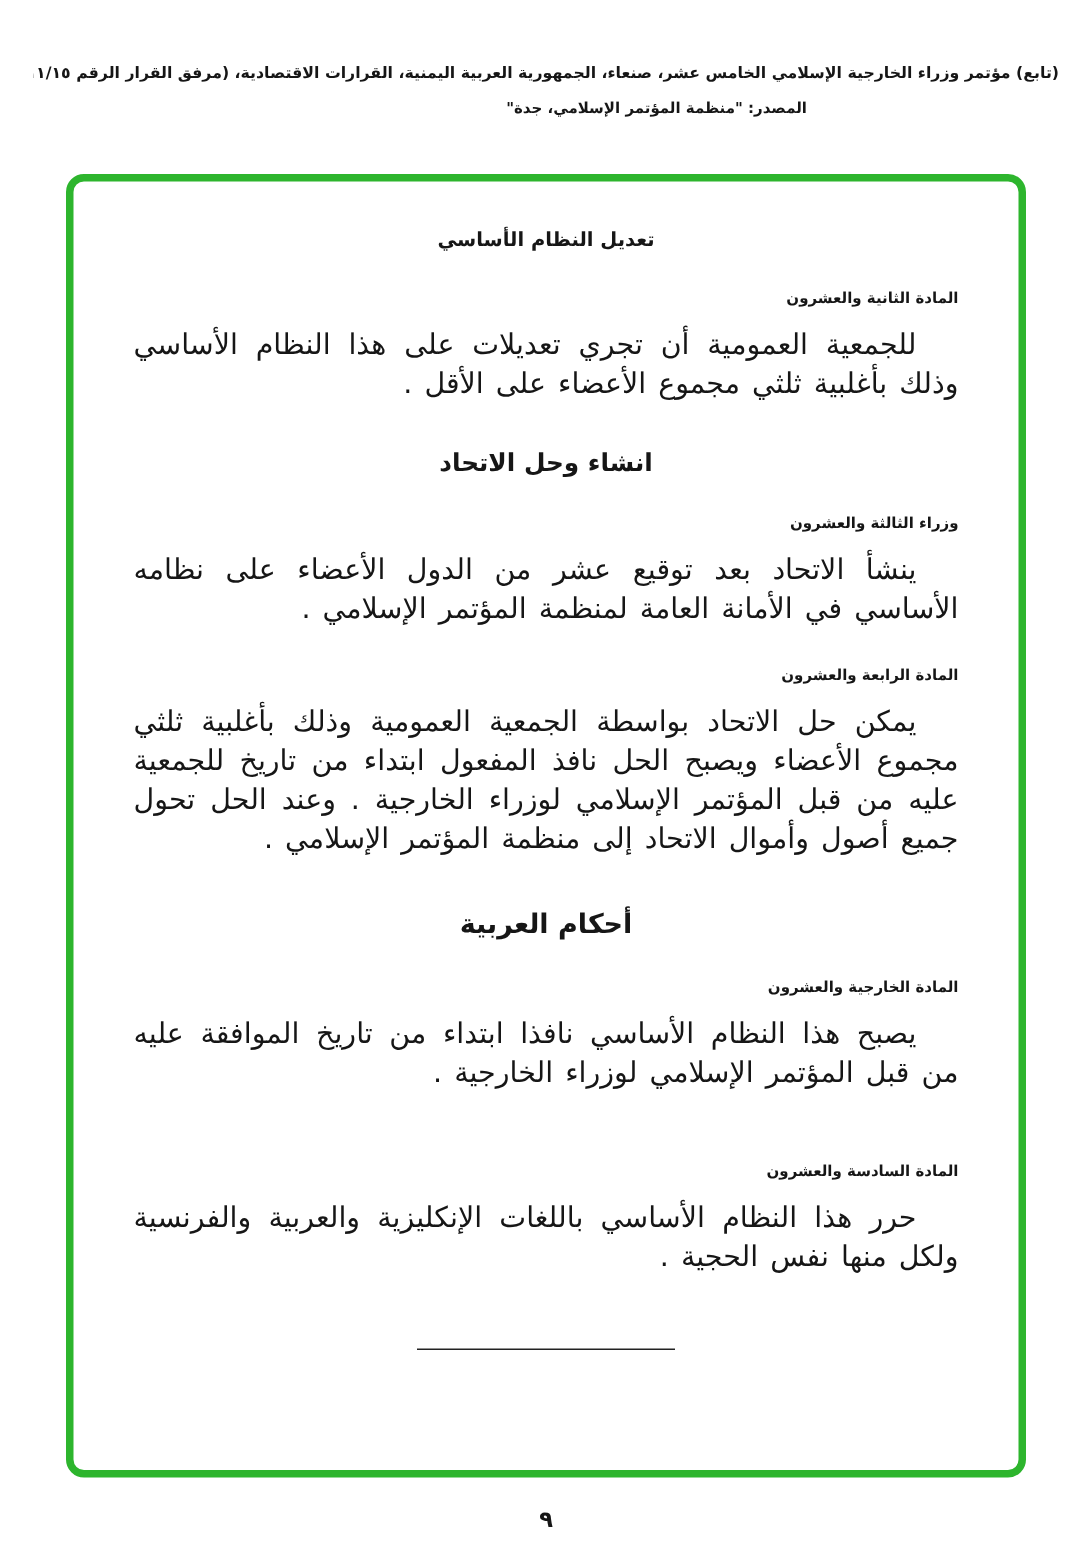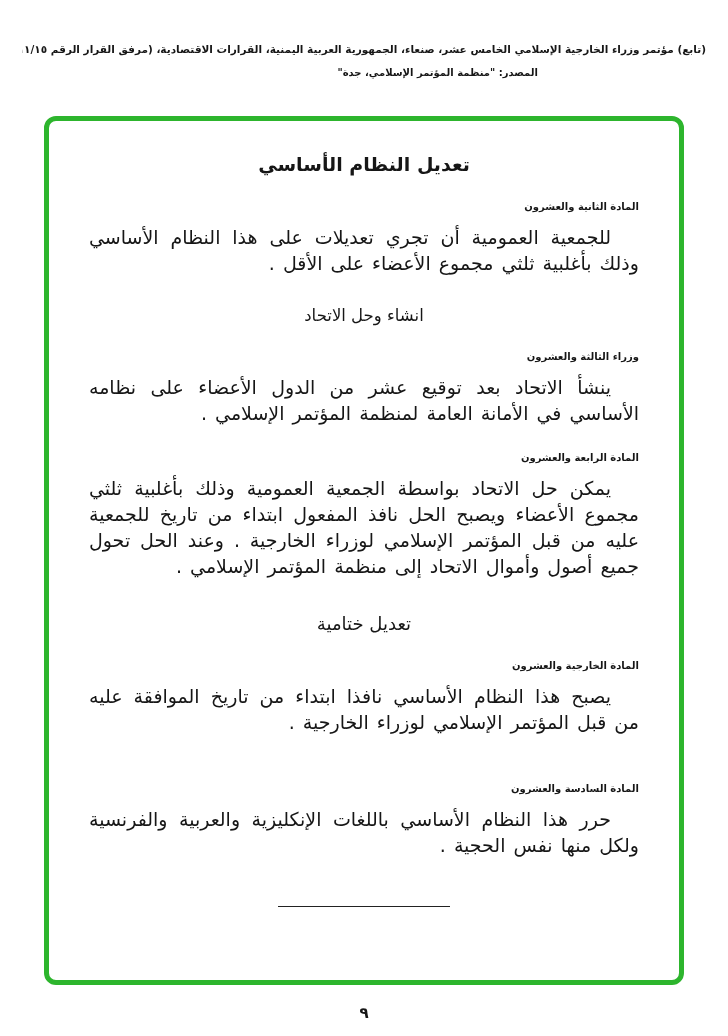--- a/index.html
+++ b/index.html
@@ -40,21 +40,21 @@
     right: 44px;
     left: 44px;
     bottom: 51px;
     border: 5px solid #2db52d;
     border-radius: 12px;
     padding: 22px 40px 0 40px;
     background: #ffffff;
   }
 
   .doc-title {
-    font-size: 19px;
+    font-size: 13px;
     font-weight: 700;
     text-align: center;
     margin: 10px 0 0 0;
     letter-spacing: 0.5px;
   }
 
   .article-heading {
     font-size: 10px;
     font-weight: 700;
     margin: 26px 0 0 0;
@@ -65,21 +65,21 @@
     font-size: 19px;
     line-height: 26px;
     margin: 12px 0 0 0;
     text-align: justify;
     text-indent: 28px;
     word-spacing: 2px;
   }
 
   .chapter-heading {
     font-size: 16.5px;
-    font-weight: 400;
+    font-weight: 700;
     text-align: center;
     margin: 30px 0 0 0;
     letter-spacing: 0.5px;
   }
   .chapter-heading.final { font-size: 18px; margin-top: 34px; }
 
   .sig-line {
     width: 172px;
     height: 0;
     border-top: 1.6px solid #222222;
@@ -112,21 +112,21 @@
   <p class="body-text">للجمعية العمومية أن تجري تعديلات على هذا النظام الأساسي وذلك بأغلبية ثلثي مجموع الأعضاء على الأقل .</p>
 
   <h2 class="chapter-heading">انشاء وحل الاتحاد</h2>
 
   <h3 class="article-heading">وزراء الثالثة والعشرون</h3>
   <p class="body-text">ينشأ الاتحاد بعد توقيع عشر من الدول الأعضاء على نظامه الأساسي في الأمانة العامة لمنظمة المؤتمر الإسلامي .</p>
 
   <h3 class="article-heading">المادة الرابعة والعشرون</h3>
   <p class="body-text">يمكن حل الاتحاد بواسطة الجمعية العمومية وذلك بأغلبية ثلثي مجموع الأعضاء ويصبح الحل نافذ المفعول ابتداء من تاريخ للجمعية عليه من قبل المؤتمر الإسلامي لوزراء الخارجية . وعند الحل تحول جميع أصول وأموال الاتحاد إلى منظمة المؤتمر الإسلامي .</p>
 
-  <h2 class="chapter-heading final">تعديل ختامية</h2>
+  <h2 class="chapter-heading final">أحكام العربية</h2>
 
   <h3 class="article-heading">المادة الخارجية والعشرون</h3>
   <p class="body-text">يصبح هذا النظام الأساسي نافذا ابتداء من تاريخ الموافقة عليه من قبل المؤتمر الإسلامي لوزراء الخارجية .</p>
 
   <h3 class="article-heading gap-lg">المادة السادسة والعشرون</h3>
   <p class="body-text">حرر هذا النظام الأساسي باللغات الإنكليزية والعربية والفرنسية ولكل منها نفس الحجية .</p>
 
   <div class="sig-line"></div>
 
 </main>

